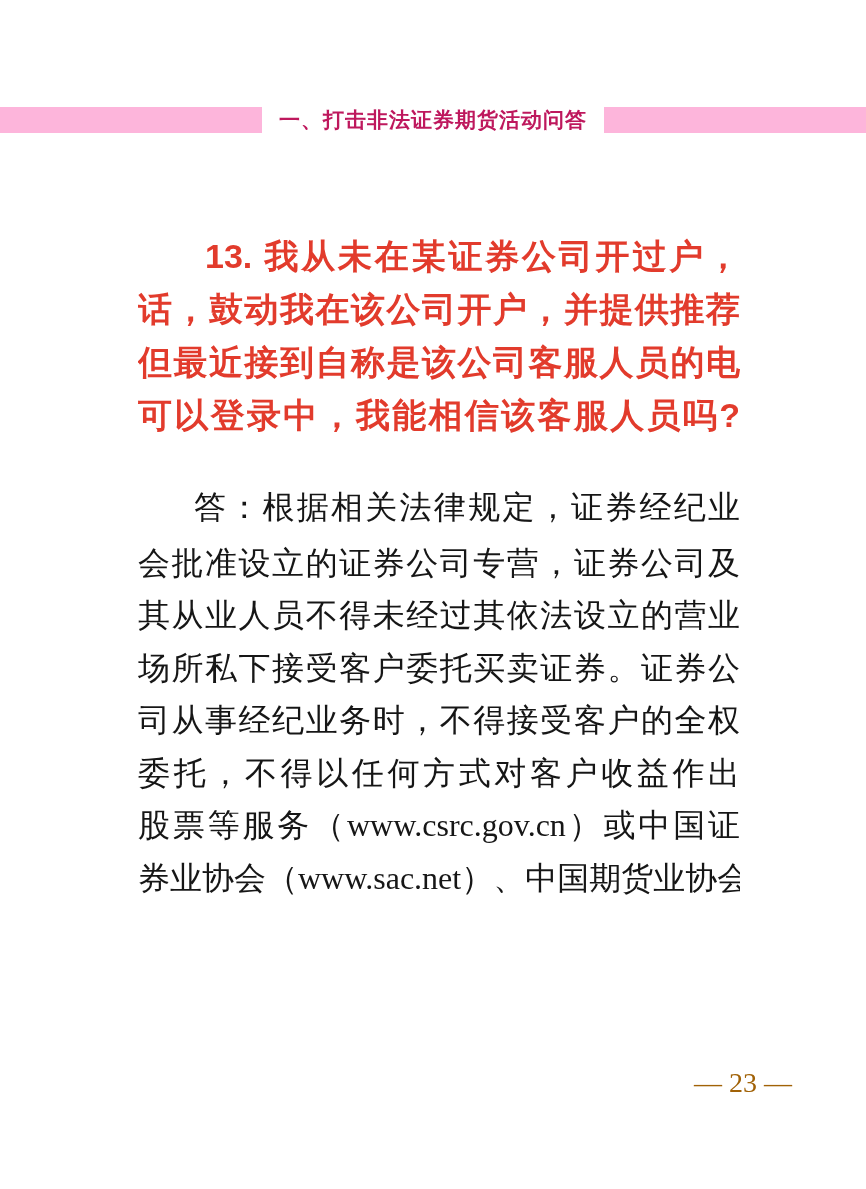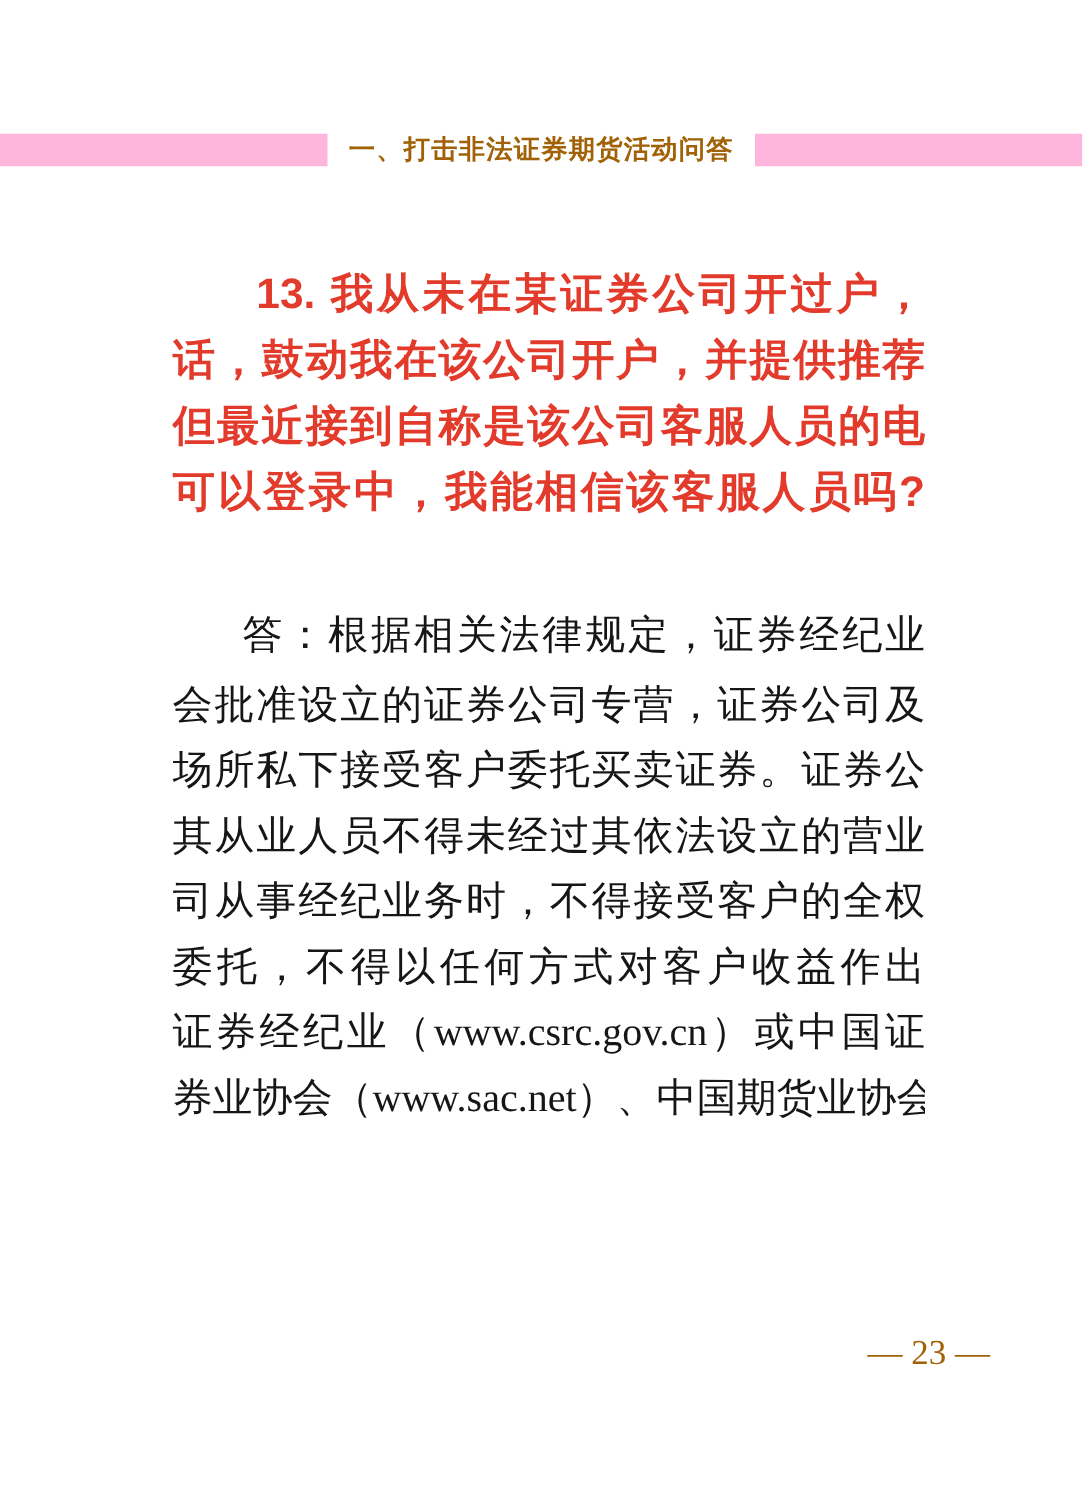--- a/index.html
+++ b/index.html
@@ -27,33 +27,33 @@
     align-items: center;
   }
   .header-band {
     flex: 1 1 auto;
     height: 26px;
     background: #FDB5DB;
   }
   .header-title {
     flex: 0 0 auto;
     padding: 0 17px;
-    color: #a16207;
+    color: #be185d;
     font-family: "Liberation Sans", sans-serif;
     font-weight: 700;
     font-size: 21px;
     letter-spacing: 1px;
     white-space: nowrap;
     line-height: 26px;
   }
 
   
   .question-title {
     position: absolute;
-    top: 209px;
+    top: 230px;
     left: 138px;
     width: 602px;
     color: #E23B2C;
     font-family: "Liberation Sans", sans-serif;
     font-weight: 700;
     font-size: 34px;
     line-height: 53px;
   }
   .q-line {
     text-align: justify;
@@ -120,26 +120,26 @@
     <div class="q-line first">13. 我从未在某证券公司开过户，</div>
     <div class="q-line">话，鼓动我在该公司开户，并提供推荐</div>
     <div class="q-line">但最近接到自称是该公司客服人员的电</div>
     <div class="q-line">可以登录中，我能相信该客服人员吗?</div>
   </div>
 
   <div class="answer">
     <div>
       <div class="a-line first">答：根据相关法律规定，证券经纪业</div>
       <div class="a-line">会批准设立的证券公司专营，证券公司及</div>
+      <div class="a-line">其从业人员不得未经过其依法设立的营业</div>
       <div class="a-line">场所私下接受客户委托买卖证券。证券公</div>
-      <div class="a-line">其从业人员不得未经过其依法设立的营业</div>
       <div class="a-line">司从事经纪业务时，不得接受客户的全权</div>
       <div class="a-line">委托，不得以任何方式对客户收益作出</div>
     </div>
     <div>
-      <div class="a-line">证券经纪业（www.csrc.gov.cn）或中国证</div>
+      <div class="a-line">股票等服务（www.csrc.gov.cn）或中国证</div>
       <div class="a-line">券业协会（www.sac.net）、中国期货业协会</div>
     </div>
   </div>
 
   <div class="folio">— 23 —</div>
 
 </div>
 
 </body></html>

